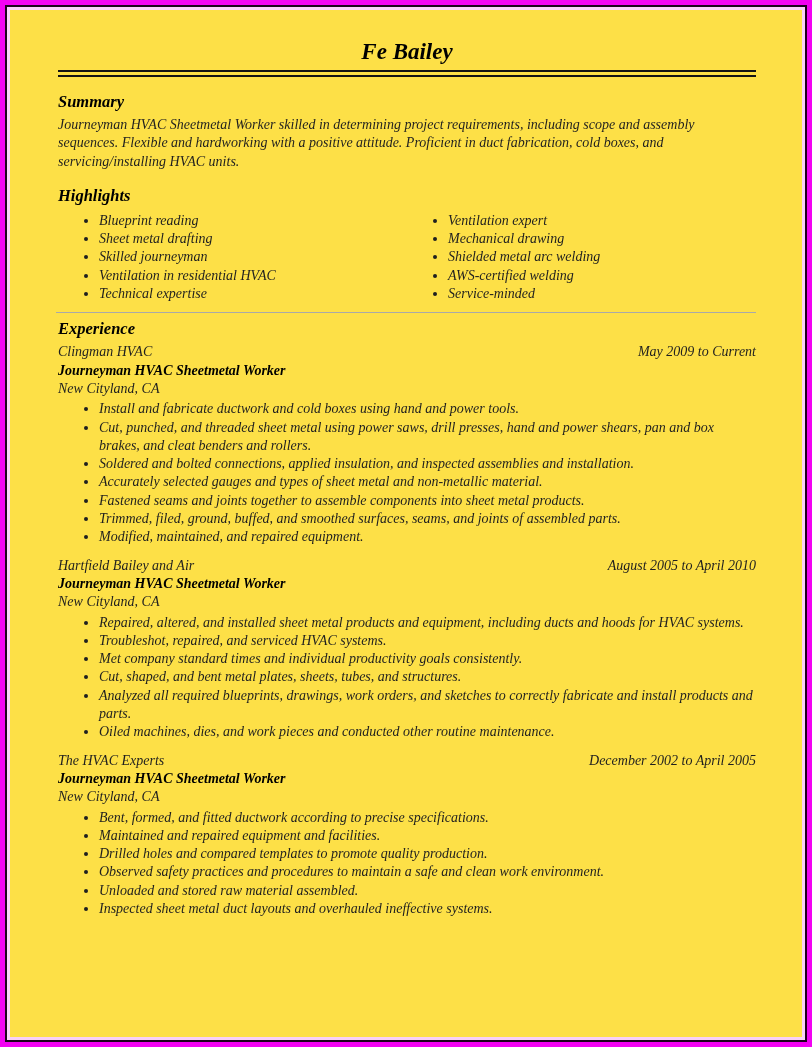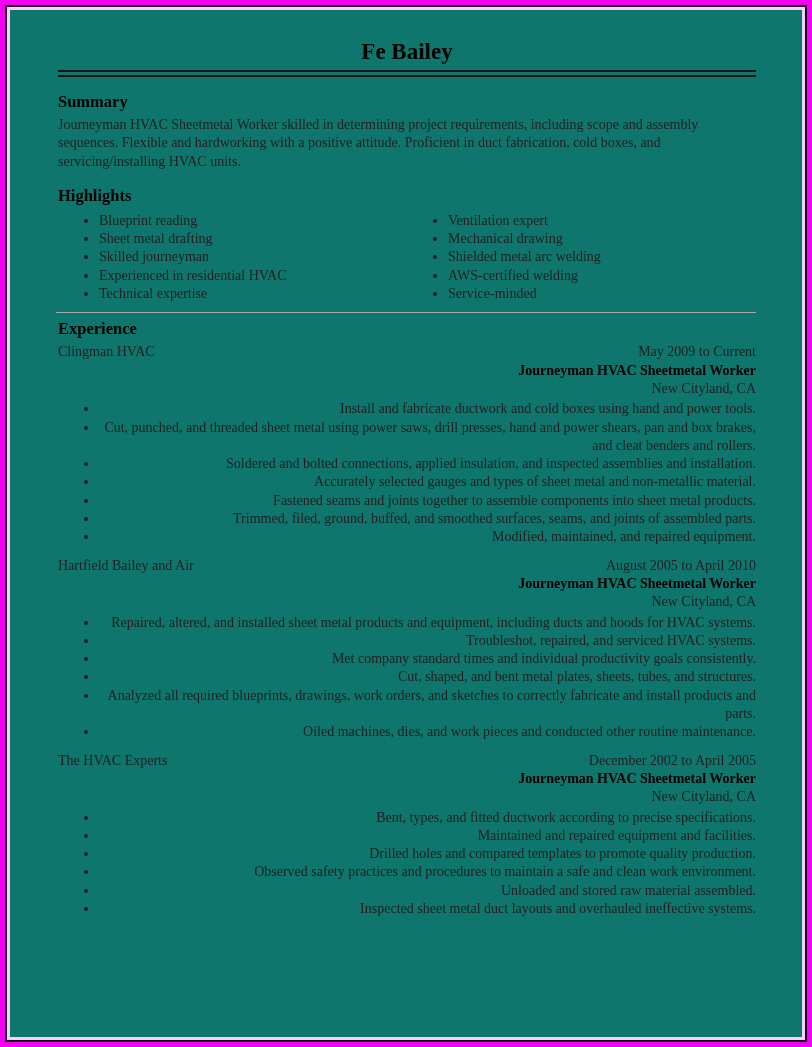--- a/index.html
+++ b/index.html
@@ -19,21 +19,22 @@
     width: 100%;
     height: 100%;
     box-sizing: border-box;
     border: 2px solid var(--border-mid, #1c001c);
   }
   .frame-inner {
     width: 100%;
     height: 100%;
     box-sizing: border-box;
     border: 3px solid var(--border-inner, #f8d0f8);
-    background: #0f766e;
+    background: #fde047;
+    font-style: italic;
   }
   .content {
     box-sizing: border-box;
     width: 100%;
     height: 100%;
     padding: 28px 46px 0 48px;
     color: #1f1f1f;
     font-size: 14px;
     line-height: 18.3px;
   }
@@ -69,21 +70,21 @@
   ul {
     margin: 2px 0 0 0;
     padding-left: 41px;
   }
   li { margin: 0; }
   .section-divider {
     border: none;
     border-top: 1px solid #a9a9a9;
     margin: 9px 0 6px -2px;
   }
-  .job { margin-top: 10px; text-align: right; }
+  .job { margin-top: 10px; }
   .job:first-of-type { margin-top: 0; }
   .job-top {
     display: flex;
     justify-content: space-between;
   }
   .job-title { font-weight: bold; color: #000; }
 </style>
 </head>
 <body>
 
@@ -103,21 +104,21 @@
         </section>
 
         <section>
           <h2 class="section-heading">Highlights</h2>
           <div class="cols">
             <div class="col">
               <ul>
                   <li>Blueprint reading</li>
                   <li>Sheet metal drafting</li>
                   <li>Skilled journeyman</li>
-                  <li>Experienced in residential HVAC</li>
+                  <li>Ventilation in residential HVAC</li>
                   <li>Technical expertise</li>
                 </ul>
             </div>
             <div class="col">
               <ul>
                   <li>Ventilation expert</li>
                   <li>Mechanical drawing</li>
                   <li>Shielded metal arc welding</li>
                   <li>AWS-certified welding</li>
                   <li>Service-minded</li>
@@ -167,21 +168,21 @@
           </div>
 
           <div class="job">
             <div class="job-top">
               <span class="job-company">The HVAC Experts</span>
               <span class="job-dates">December 2002 to April 2005</span>
             </div>
             <div class="job-title">Journeyman HVAC Sheetmetal Worker</div>
             <div class="job-location">New Cityland, CA</div>
             <ul>
-                <li>Bent, types, and fitted ductwork according to precise specifications.</li>
+                <li>Bent, formed, and fitted ductwork according to precise specifications.</li>
                 <li>Maintained and repaired equipment and facilities.</li>
                 <li>Drilled holes and compared templates to promote quality production.</li>
                 <li>Observed safety practices and procedures to maintain a safe and clean work environment.</li>
                 <li>Unloaded and stored raw material assembled.</li>
                 <li>Inspected sheet metal duct layouts and overhauled ineffective systems.</li>
               </ul>
           </div>
         </section>
 
       </div>

